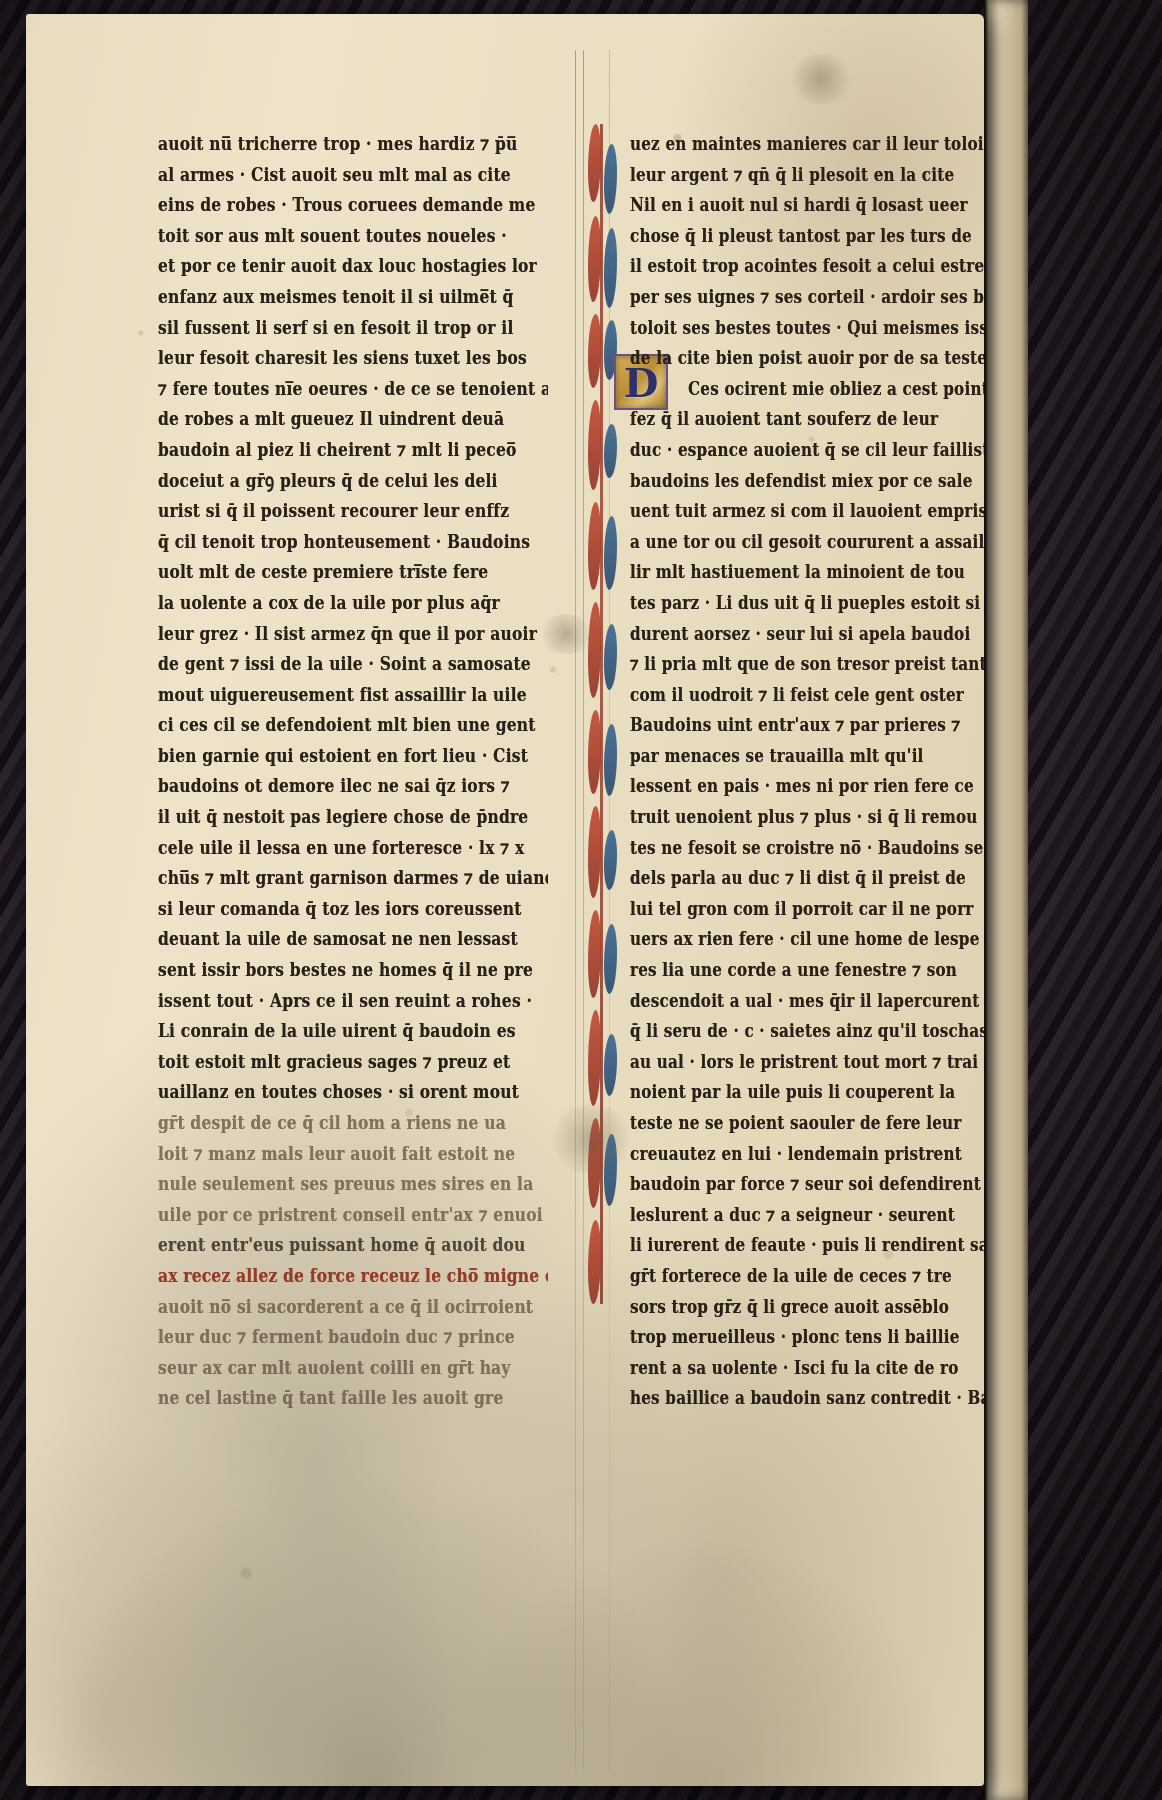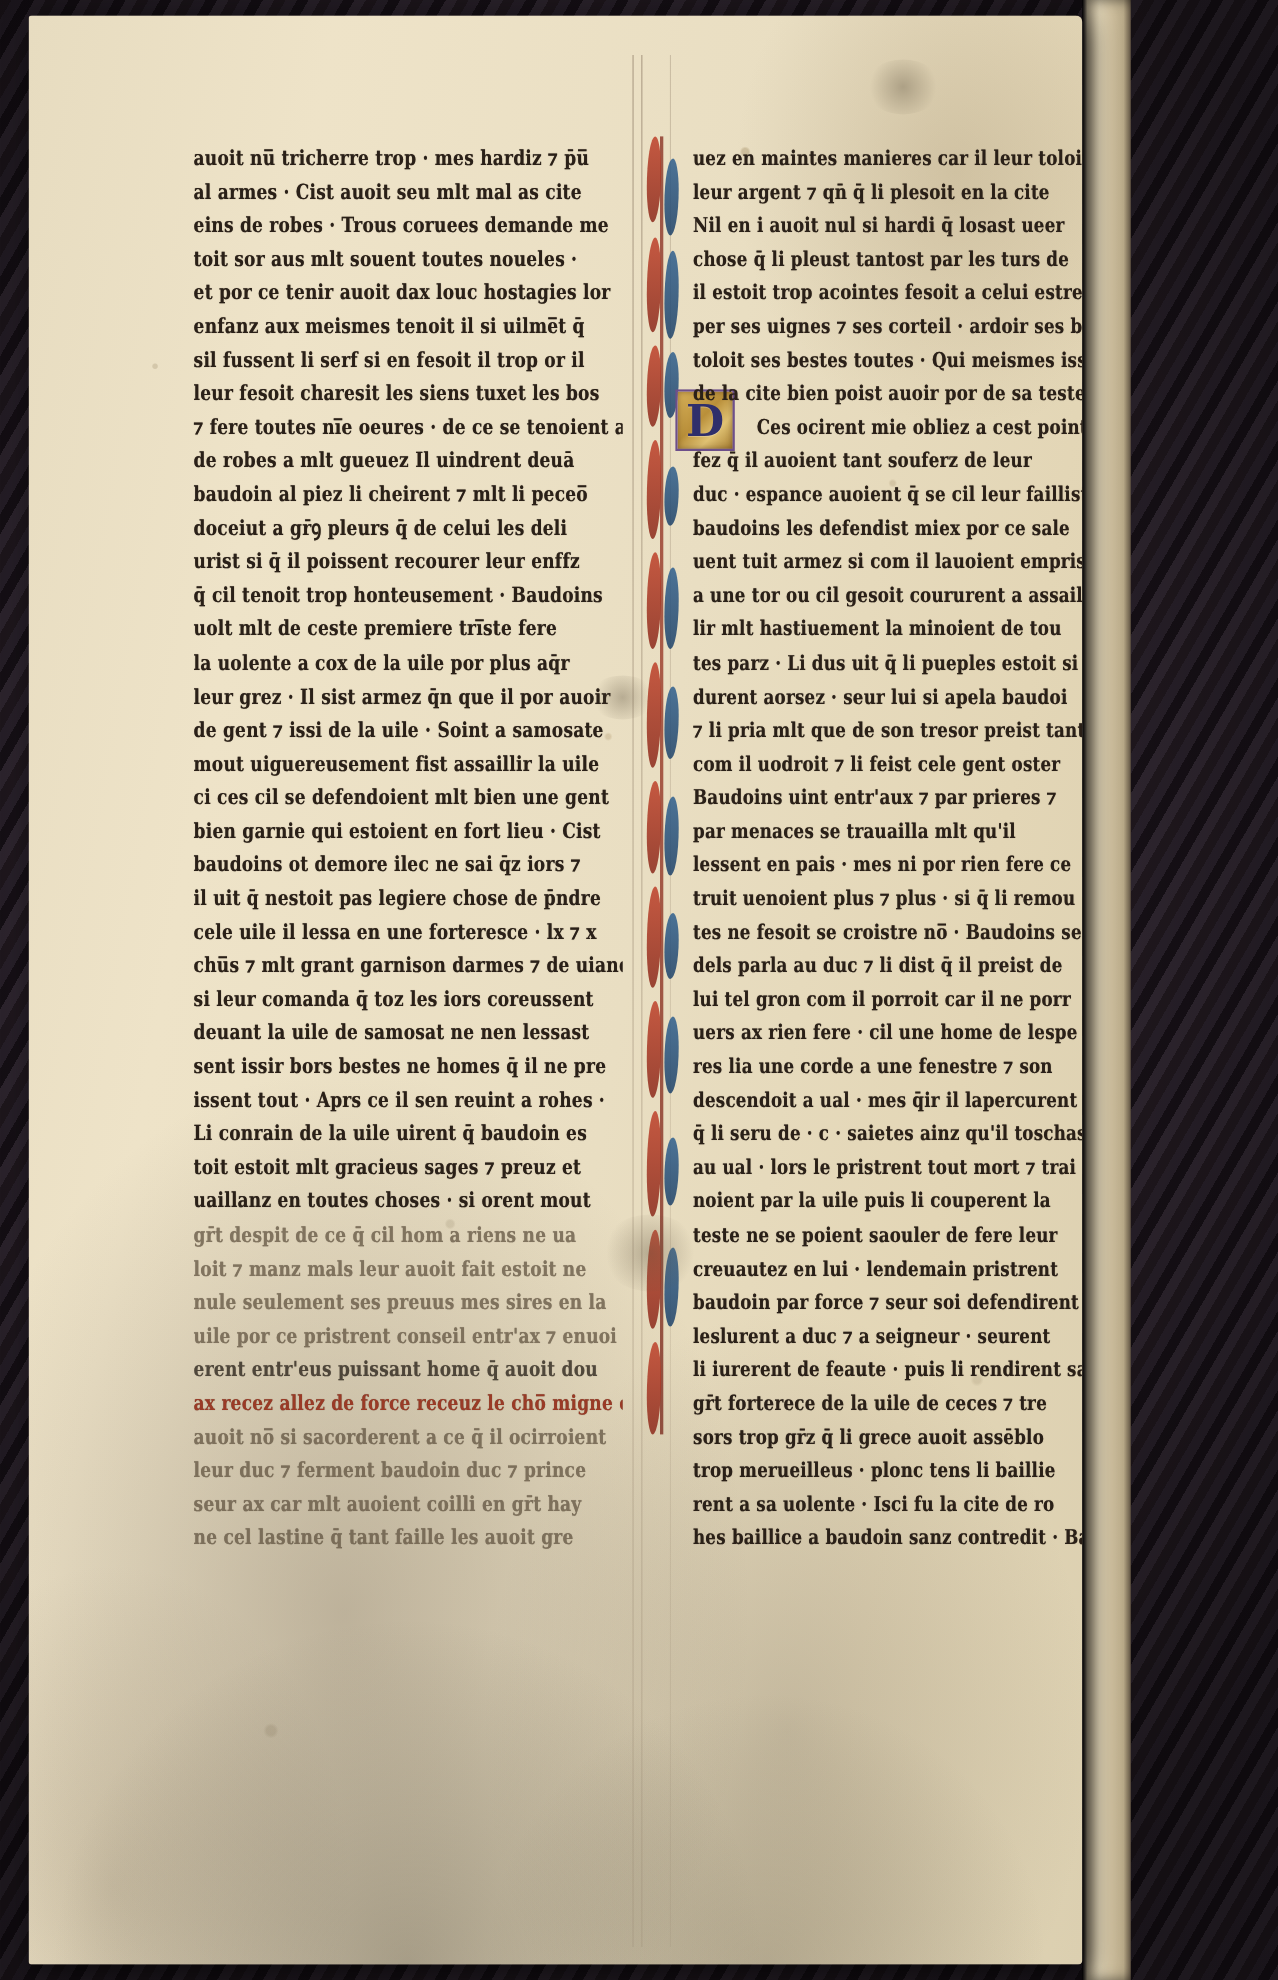--- a/index.html
+++ b/index.html
@@ -157,21 +157,21 @@
     color: #2f2f6b;
     text-shadow: 0 1px 0 rgba(255,255,255,0.25);
   }
 
   
   .column {
     position: absolute;
     top: 118px;
     width: 390px;
   }
-  #col-left  { left: 150px; }
+  #col-left  { left: 132px; }
   #col-right { left: 604px; }
 
   .tline {
     display: block;
     height: 30.6px;
     line-height: 30.6px;
     white-space: nowrap;
     overflow: hidden;
     font-family: "DejaVu Serif", serif;
     font-size: 15.5px;

